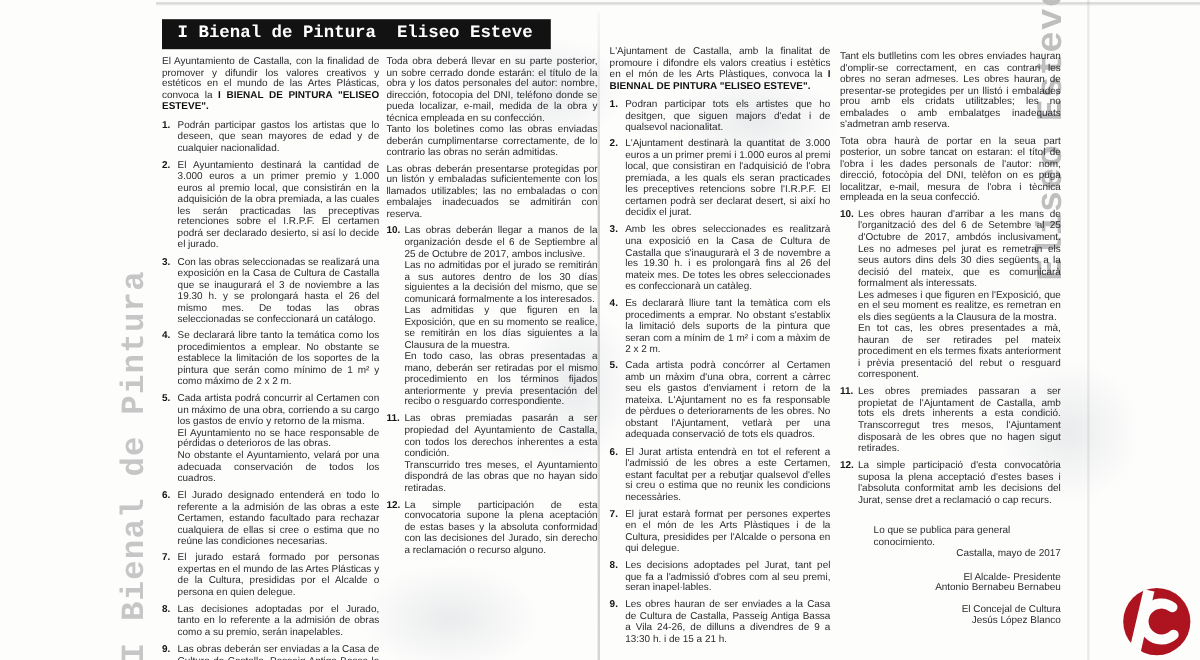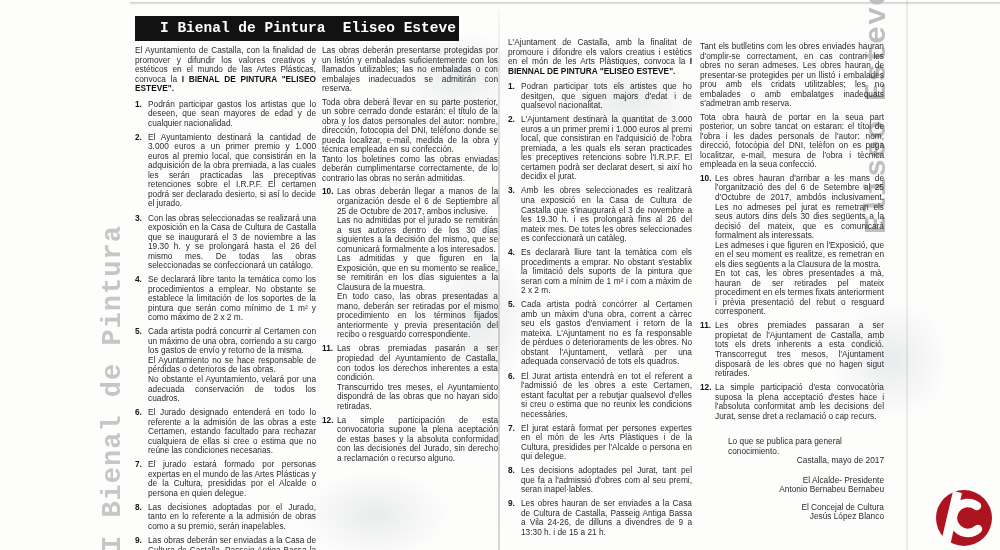--- a/index.html
+++ b/index.html
@@ -15,21 +15,21 @@
 
   
   .spine{position:absolute;transform-origin:0 0;transform:rotate(-90deg);
          font-family:"Liberation Mono",monospace;font-weight:bold;white-space:nowrap;}
   .spine-left{left:98px;top:552px;width:330px;font-size:27px;letter-spacing:1px;color:#c6c6c6;}
   .spine-right{left:860px;top:234px;width:230px;font-size:30px;letter-spacing:1px;color:#bfbfbf;}
 
   
   .header-bar{position:absolute;left:135px;top:16px;width:324px;height:25px;background:#121212;
               color:#fff;font-family:"Liberation Mono",monospace;font-weight:bold;font-size:14.5px;
-              line-height:25px;padding-left:25px;box-sizing:border-box;letter-spacing:0;white-space:pre;}
+              line-height:25px;padding-left:13px;box-sizing:border-box;letter-spacing:0;white-space:pre;}
 
   
   .col{position:absolute;font-size:8.3px;line-height:1.15;text-align:justify;}
   .col p{margin:0 0 4px;}
   .col .intro{margin-bottom:6px;}
   .col b{color:#111;}
   .item{display:flex;margin:0 0 4.5px;}
   .item .num{flex:0 0 13px;font-weight:bold;color:#151518;}
   .item .body{flex:1;white-space:pre-line;}
   #lp-col1{left:135px;top:46px;width:181px;}
@@ -99,23 +99,23 @@
         <span class="num">8.</span>
         <span class="body">Las decisiones adoptadas por el Jurado, tanto en lo referente a la admisión de obras como a su premio, serán inapelables.</span>
       </div>
     <div class="item">
         <span class="num">9.</span>
         <span class="body">Las obras deberán ser enviadas a la Casa de Cultura de Castalla, Passeig Antiga Bassa la Vila 24-26, de lunes a viernes de 9 a 13.30 h. y de 15 a 21 h.</span>
       </div>
   </div>
 
   <div class="col" id="lp-col2">
-    <p style="white-space:pre-line">Las obras deberán presentarse protegidas por un listón y embaladas suficientemente con los llamados utilizables; las no embaladas o con embalajes inadecuados se admitirán con reserva.</p>
     <p style="white-space:pre-line">Toda obra deberá llevar en su parte posterior, un sobre cerrado donde estarán: el título de la obra y los datos personales del autor: nombre, dirección, fotocopia del DNI, teléfono donde se pueda localizar, e-mail, medida de la obra y técnica empleada en su confección.
 Tanto los boletines como las obras enviadas deberán cumplimentarse correctamente, de lo contrario las obras no serán admitidas.</p>
+    <p style="white-space:pre-line">Las obras deberán presentarse protegidas por un listón y embaladas suficientemente con los llamados utilizables; las no embaladas o con embalajes inadecuados se admitirán con reserva.</p>
     <div class="item">
         <span class="num" style="flex-basis:15px">10.</span>
         <span class="body">Las obras deberán llegar a manos de la organización desde el 6 de Septiembre al 25 de Octubre de 2017, ambos inclusive.
 Las no admitidas por el jurado se remitirán a sus autores dentro de los 30 días siguientes a la decisión del mismo, que se comunicará formalmente a los interesados.
 Las admitidas y que figuren en la Exposición, que en su momento se realice, se remitirán en los días siguientes a la Clausura de la muestra.
 En todo caso, las obras presentadas a mano, deberán ser retiradas por el mismo procedimiento en los términos fijados anteriormente y previa presentación del recibo o resguardo correspondiente.</span>
       </div>
     <div class="item">
         <span class="num" style="flex-basis:15px">11.</span>
         <span class="body">Las obras premiadas pasarán a ser propiedad del Ayuntamiento de Castalla, con todos los derechos inherentes a esta condición.
@@ -175,21 +175,21 @@
         <span class="body">Les obres hauran d'arribar a les mans de l'organització des del 6 de Setembre al 25 d'Octubre de 2017, ambdós inclusivament. Les no admeses pel jurat es remetran els seus autors dins dels 30 dies següents a la decisió del mateix, que es comunicarà formalment als interessats.
 Les admeses i que figuren en l'Exposició, que en el seu moment es realitze, es remetran en els dies següents a la Clausura de la mostra.
 En tot cas, les obres presentades a mà, hauran de ser retirades pel mateix procediment en els termes fixats anteriorment i prèvia presentació del rebut o resguard corresponent.</span>
       </div>
     <div class="item">
         <span class="num" style="flex-basis:15px">11.</span>
         <span class="body">Les obres premiades passaran a ser propietat de l'Ajuntament de Castalla, amb tots els drets inherents a esta condició. Transcorregut tres mesos, l'Ajuntament disposarà de les obres que no hagen sigut retirades.</span>
       </div>
     <div class="item">
         <span class="num" style="flex-basis:15px">12.</span>
-        <span class="body">La simple participació d'esta convocatòria suposa la plena acceptació d'estes hace i l'absoluta conformitat amb les decisions del Jurat, sense dret a reclamació o cap recurs.</span>
+        <span class="body">La simple participació d'esta convocatòria suposa la plena acceptació d'estes bases i l'absoluta conformitat amb les decisions del Jurat, sense dret a reclamació o cap recurs.</span>
       </div>
 
     <div class="closing">
       <div class="pub">Lo que se publica para general conocimiento.</div>
       <div class="date">Castalla, mayo de 2017</div>
       <div class="sig">
         <div>El Alcalde- Presidente</div>
         <div>Antonio Bernabeu Bernabeu</div>
       </div>
       <div class="sig">

